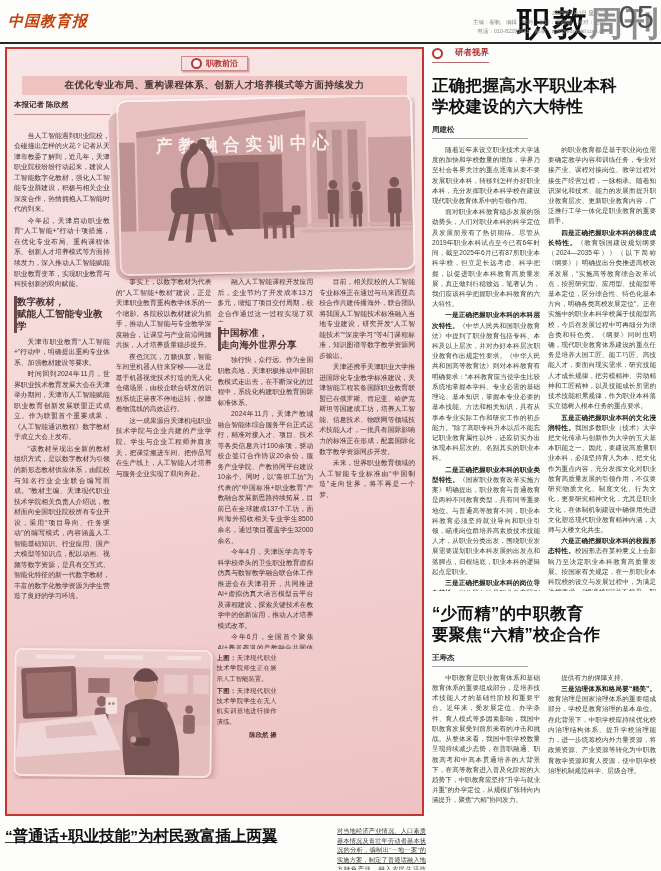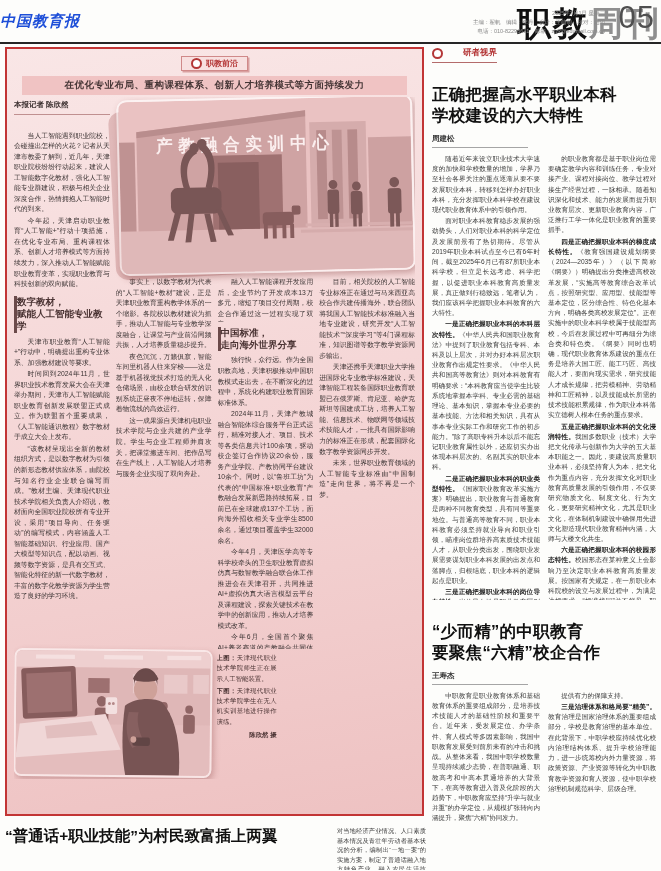--- a/index.html
+++ b/index.html
@@ -2,22 +2,22 @@
 <html><head>
 <meta charset="utf-8">
 <style>
   html,body{margin:0;padding:0;}
   body{width:661px;height:871px;overflow:hidden;background:#fdfdfb;
        font-family:"Liberation Sans","DejaVu Sans",sans-serif;color:#3a3a3a;position:relative;}
   .page{position:absolute;inset:0;}
 
   
   .masthead{position:absolute;top:0;left:0;right:0;height:42px;}
-  .logo{position:absolute;left:0;top:12px;font-family:"DejaVu Serif","Liberation Serif",serif;
-        font-style:italic;font-weight:bold;font-size:15px;color:#1d4ed8;letter-spacing:1px;}
+  .logo{position:absolute;left:8px;top:12px;font-family:"DejaVu Serif","Liberation Serif",serif;
+        font-style:italic;font-weight:bold;font-size:15px;color:#c2410c;letter-spacing:1px;}
   .weekly{position:absolute;left:0;right:0;top:1px;text-align:right;font-size:34px;font-weight:900;letter-spacing:2px;}
   .weekly .t1{color:#101010;}
   .weekly .t2{color:#8f8f8f;}
   .head-info{position:absolute;right:56px;top:9px;text-align:right;font-size:5.5px;line-height:1.65;color:#8a8a8a;}
   .page-num{position:absolute;right:6px;top:0;font-size:31px;color:#4f4f4f;font-weight:400;letter-spacing:1px;}
   .head-rule{position:absolute;top:42px;left:0;right:0;height:2px;background:#262626;}
 
   
   .main-box{position:absolute;left:5px;top:47px;width:419px;height:769px;border:2.5px solid #c23535;
             background:linear-gradient(170deg,#f9e6e6 0%,#f5d7d7 45%,#eec2c2 100%);
@@ -54,36 +54,36 @@
           border:2px solid rgba(255,255,255,.55);box-shadow:2px 3px 6px rgba(120,50,50,.3);}
   .photo1 svg,.photo2 svg{display:block;width:100%;height:100%;}
   .caption{position:absolute;left:50.5%;bottom:6px;width:15%;height:120px;overflow:hidden;z-index:2;
            font-size:6.4px;line-height:1.6;color:#4a3333;}
   .caption .para{margin:0 0 2px;text-align:justify;text-indent:0;}
   .caption .lead{font-weight:bold;}
   .credit{text-align:right;font-weight:bold;margin-top:3px;}
 
   
   .sidebar{position:absolute;left:432px;top:47px;width:224px;height:824px;overflow:hidden;}
-  .side-tag{display:flex;align-items:center;gap:20px;width:fit-content;font-size:8.5px;font-weight:bold;
+  .side-tag{display:flex;align-items:center;gap:12px;width:fit-content;font-size:8.5px;font-weight:bold;
             color:#b43737;padding-bottom:3px;border-bottom:1.5px solid #b46b6b;}
-  .side-headline{font-size:16.5px;font-weight:900;color:#101010;line-height:1.3;margin:21px 0 7px;white-space:pre-line;letter-spacing:.3px;}
+  .side-headline{font-size:16.5px;font-weight:900;color:#101010;line-height:1.3;margin:12px 0 7px;white-space:pre-line;letter-spacing:.3px;}
   .author{font-size:7.5px;font-weight:bold;color:#333;border-bottom:1px solid #a5a5a5;width:96px;padding-bottom:3px;margin-bottom:6px;}
   .side-cols{display:flex;gap:8px;overflow:hidden;}
   .side-col{flex:1 1 0;min-width:0;overflow:hidden;font-size:6.6px;line-height:1.55;color:#3a3a3a;}
   .side-col .para{margin:0 0 1px;text-indent:2em;text-align:justify;}
   .side-col .lead{font-weight:bold;color:#222;}
   .h1cols{height:446px;}
   .h2cols{height:226px;}
   .art2{margin-top:10px;}
   .divider-diamond{position:absolute;left:-5px;top:286px;width:5px;height:5px;background:#8a8a8a;transform:rotate(45deg);}
 
   
   .bottom-art{position:absolute;left:5px;top:826px;width:421px;height:45px;overflow:hidden;}
-  .bottom-flex{display:flex;gap:10px;}
+  .bottom-flex{display:flex;gap:10px;text-decoration:underline;}
   .bottom-headline{width:322px;flex-shrink:0;font-size:15.5px;font-weight:900;color:#101010;line-height:1.25;}
   .bottom-side{flex:1;font-size:6.2px;line-height:1.55;color:#3a3a3a;text-align:justify;overflow:hidden;height:44px;}
 </style>
 </head>
 <body>
 
 <div class="page">
 
   <div class="masthead">
     <div class="logo">中国教育报</div>

